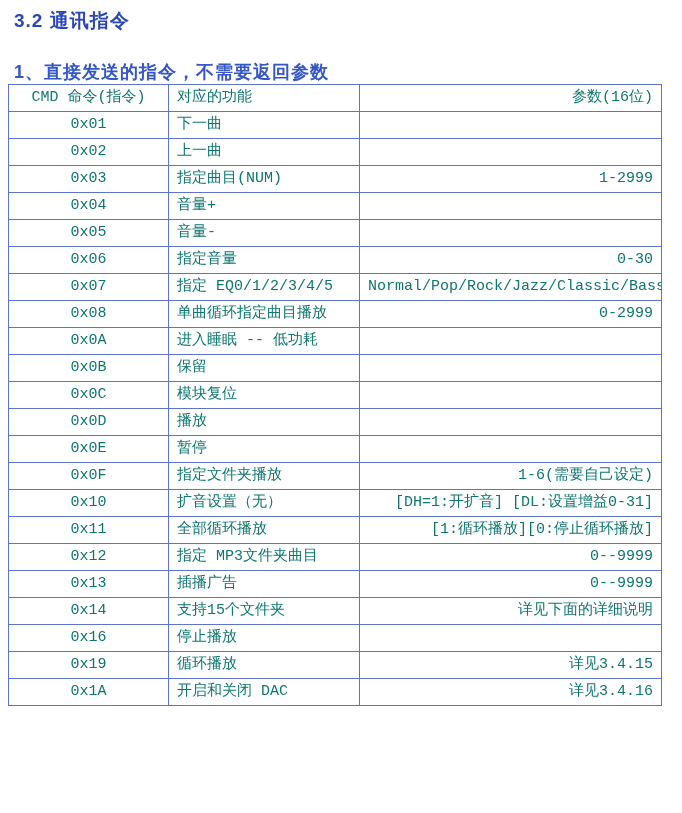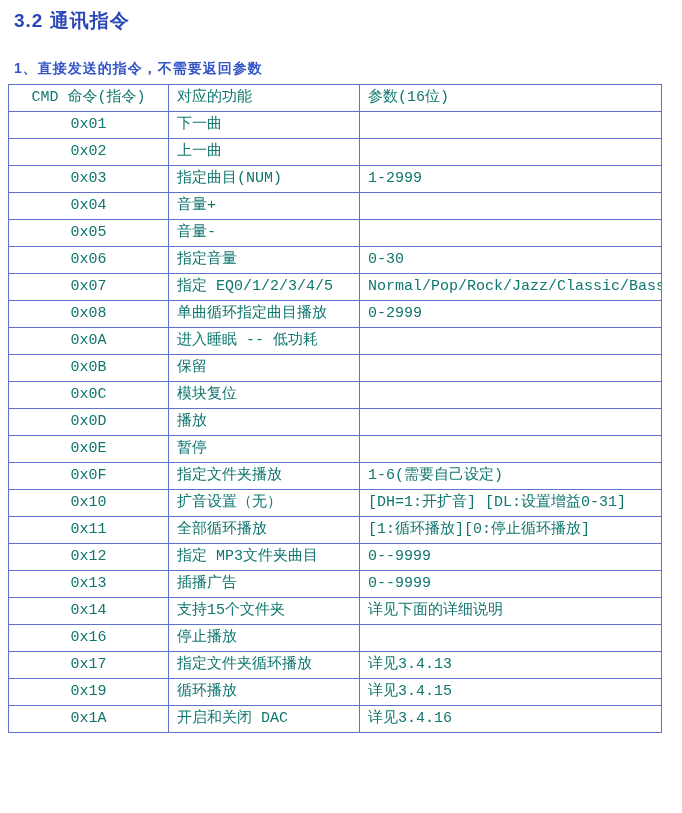--- a/index.html
+++ b/index.html
@@ -28,21 +28,21 @@
     font-weight: bold;
     color: #2947b8;
     letter-spacing: 1px;
     white-space: pre;
   }
   .doc-subtitle {
     position: absolute;
     left: 10px;
     top: 60px;
     font-family: "Liberation Sans", "DejaVu Sans", sans-serif;
-    font-size: 14px;
+    font-size: 18px;
     font-weight: bold;
     color: #3456c6;
     letter-spacing: 1px;
     white-space: pre;
   }
   table.cmd-table {
     position: absolute;
     left: 4px;
     top: 84px;
     width: 653px;
@@ -56,21 +56,21 @@
     border: 1px solid #5e72d2;
     height: 26.6px;
     padding: 0 8px;
     font-weight: normal;
     overflow: hidden;
     white-space: nowrap;
     line-height: 26px;
   }
   .col-cmd   { width: 160px; text-align: center; }
   .col-func  { width: 191px; text-align: left; }
-  .col-param { width: 302px; text-align: left; }
+  .col-param { width: 302px; text-align: right; }
   thead th { text-align: center; }
 </style>
 </head>
 <body>
 
 <div class="page">
 
   <div class="doc-title">3.2 通讯指令</div>
 
   <div class="doc-subtitle">1、直接发送的指令，不需要返回参数</div>
@@ -178,25 +178,20 @@
           <td class="col-cmd">0x14</td>
           <td class="col-func">支持15个文件夹</td>
           <td class="col-param">详见下面的详细说明</td>
         </tr>
         <tr>
           <td class="col-cmd">0x16</td>
           <td class="col-func">停止播放</td>
           <td class="col-param"></td>
         </tr>
         <tr>
-          <td class="col-cmd">0x17</td>
-          <td class="col-func">指定文件夹循环播放</td>
-          <td class="col-param">详见3.4.13</td>
-        </tr>
-        <tr>
           <td class="col-cmd">0x19</td>
           <td class="col-func">循环播放</td>
           <td class="col-param">详见3.4.15</td>
         </tr>
         <tr>
           <td class="col-cmd">0x1A</td>
           <td class="col-func">开启和关闭 DAC</td>
           <td class="col-param">详见3.4.16</td>
         </tr>
       </tbody>

